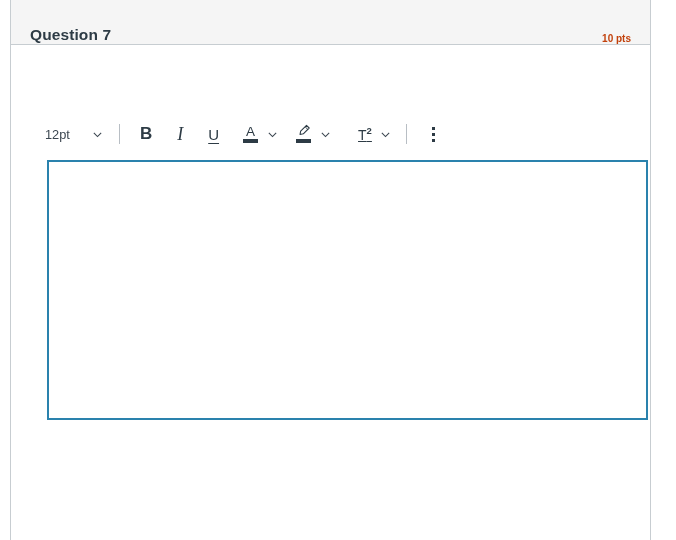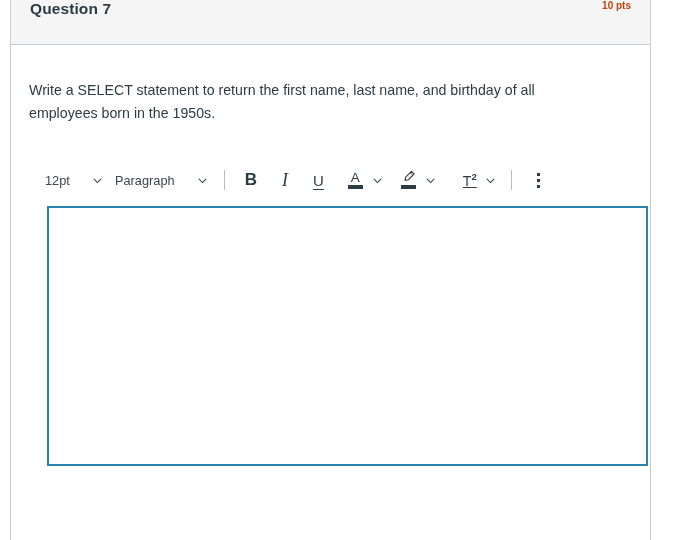--- a/index.html
+++ b/index.html
@@ -28,21 +28,21 @@
     border-left: 1px solid #c7cdd1;
     border-right: 1px solid #c7cdd1;
   }
 
   .question-header {
     position: relative;
     height: 45px;
     background: #f5f5f5;
     border-bottom: 1px solid #c7cdd1;
     display: flex;
-    align-items: flex-start;
+    align-items: flex-end;
     padding: 0 19px;
   }
   .question-title {
     font-size: 15.5px;
     font-weight: bold;
     color: #2d3b45;
     letter-spacing: 0.1px;
   }
   .question-points {
     margin-left: auto;
@@ -211,44 +211,35 @@
 <div id="root">
 
   <div class="question-panel">
 
     <div class="question-header">
       <div class="question-title">Question 7</div>
       <div class="question-points">10 pts</div>
     </div>
 
     <div class="question-body">
-      <p class="q-text">Write a SELECT statement to return the first name, last name, and birthday of all employees born in the 1950s.</p>
 
       <div class="rte">
 
 
         <div class="rte-toolbar">
 
           <div class="tb-select">
             <span>12pt</span>
             <span class="chev">
               <svg viewBox="0 0 12 12" width="11" height="11" aria-hidden="true">
                 <path d="M2 4.2 L6 8.2 L10 4.2" fill="none" stroke="#3b4650" stroke-width="1.2"></path>
               </svg>
             </span>
           </div>
 
-          <div class="tb-select">
-            <span>Paragraph</span>
-            <span class="chev">
-              <svg viewBox="0 0 12 12" width="11" height="11" aria-hidden="true">
-                <path d="M2 4.2 L6 8.2 L10 4.2" fill="none" stroke="#3b4650" stroke-width="1.2"></path>
-              </svg>
-            </span>
-          </div>
 
           <div class="tb-sep"></div>
 
           <div class="tb-btn" style="margin-left:4px;">
             <span class="glyph-b">B</span>
           </div>
 
           <div class="tb-btn" style="margin-left:10px;">
             <span class="glyph-i">I</span>
           </div>

